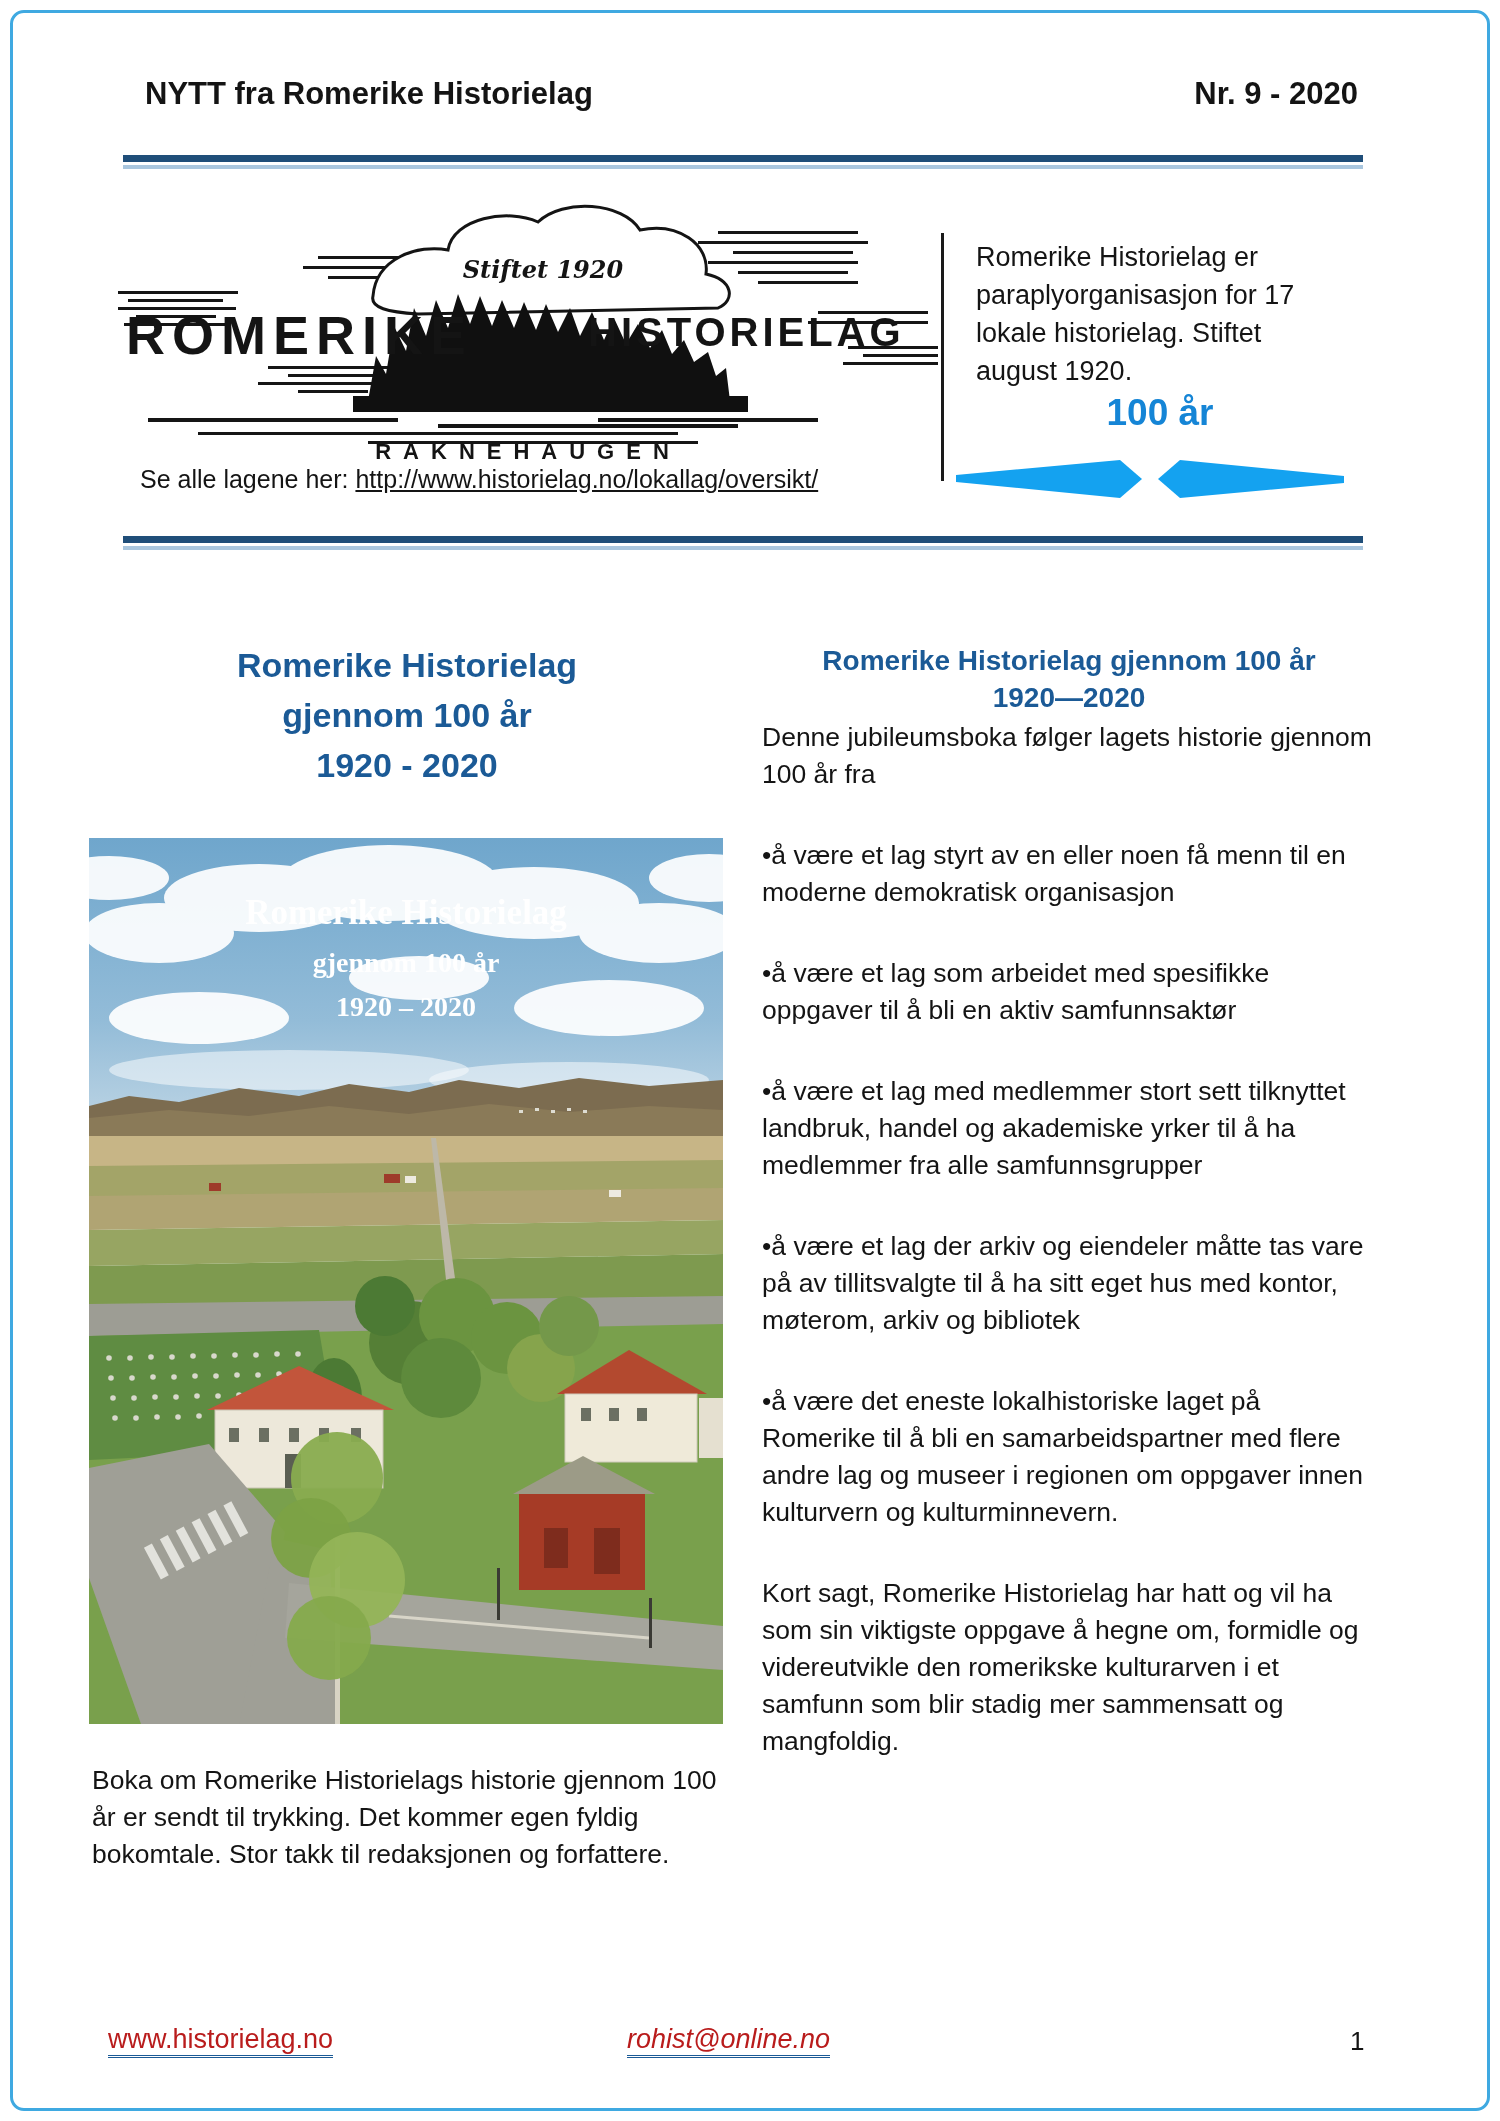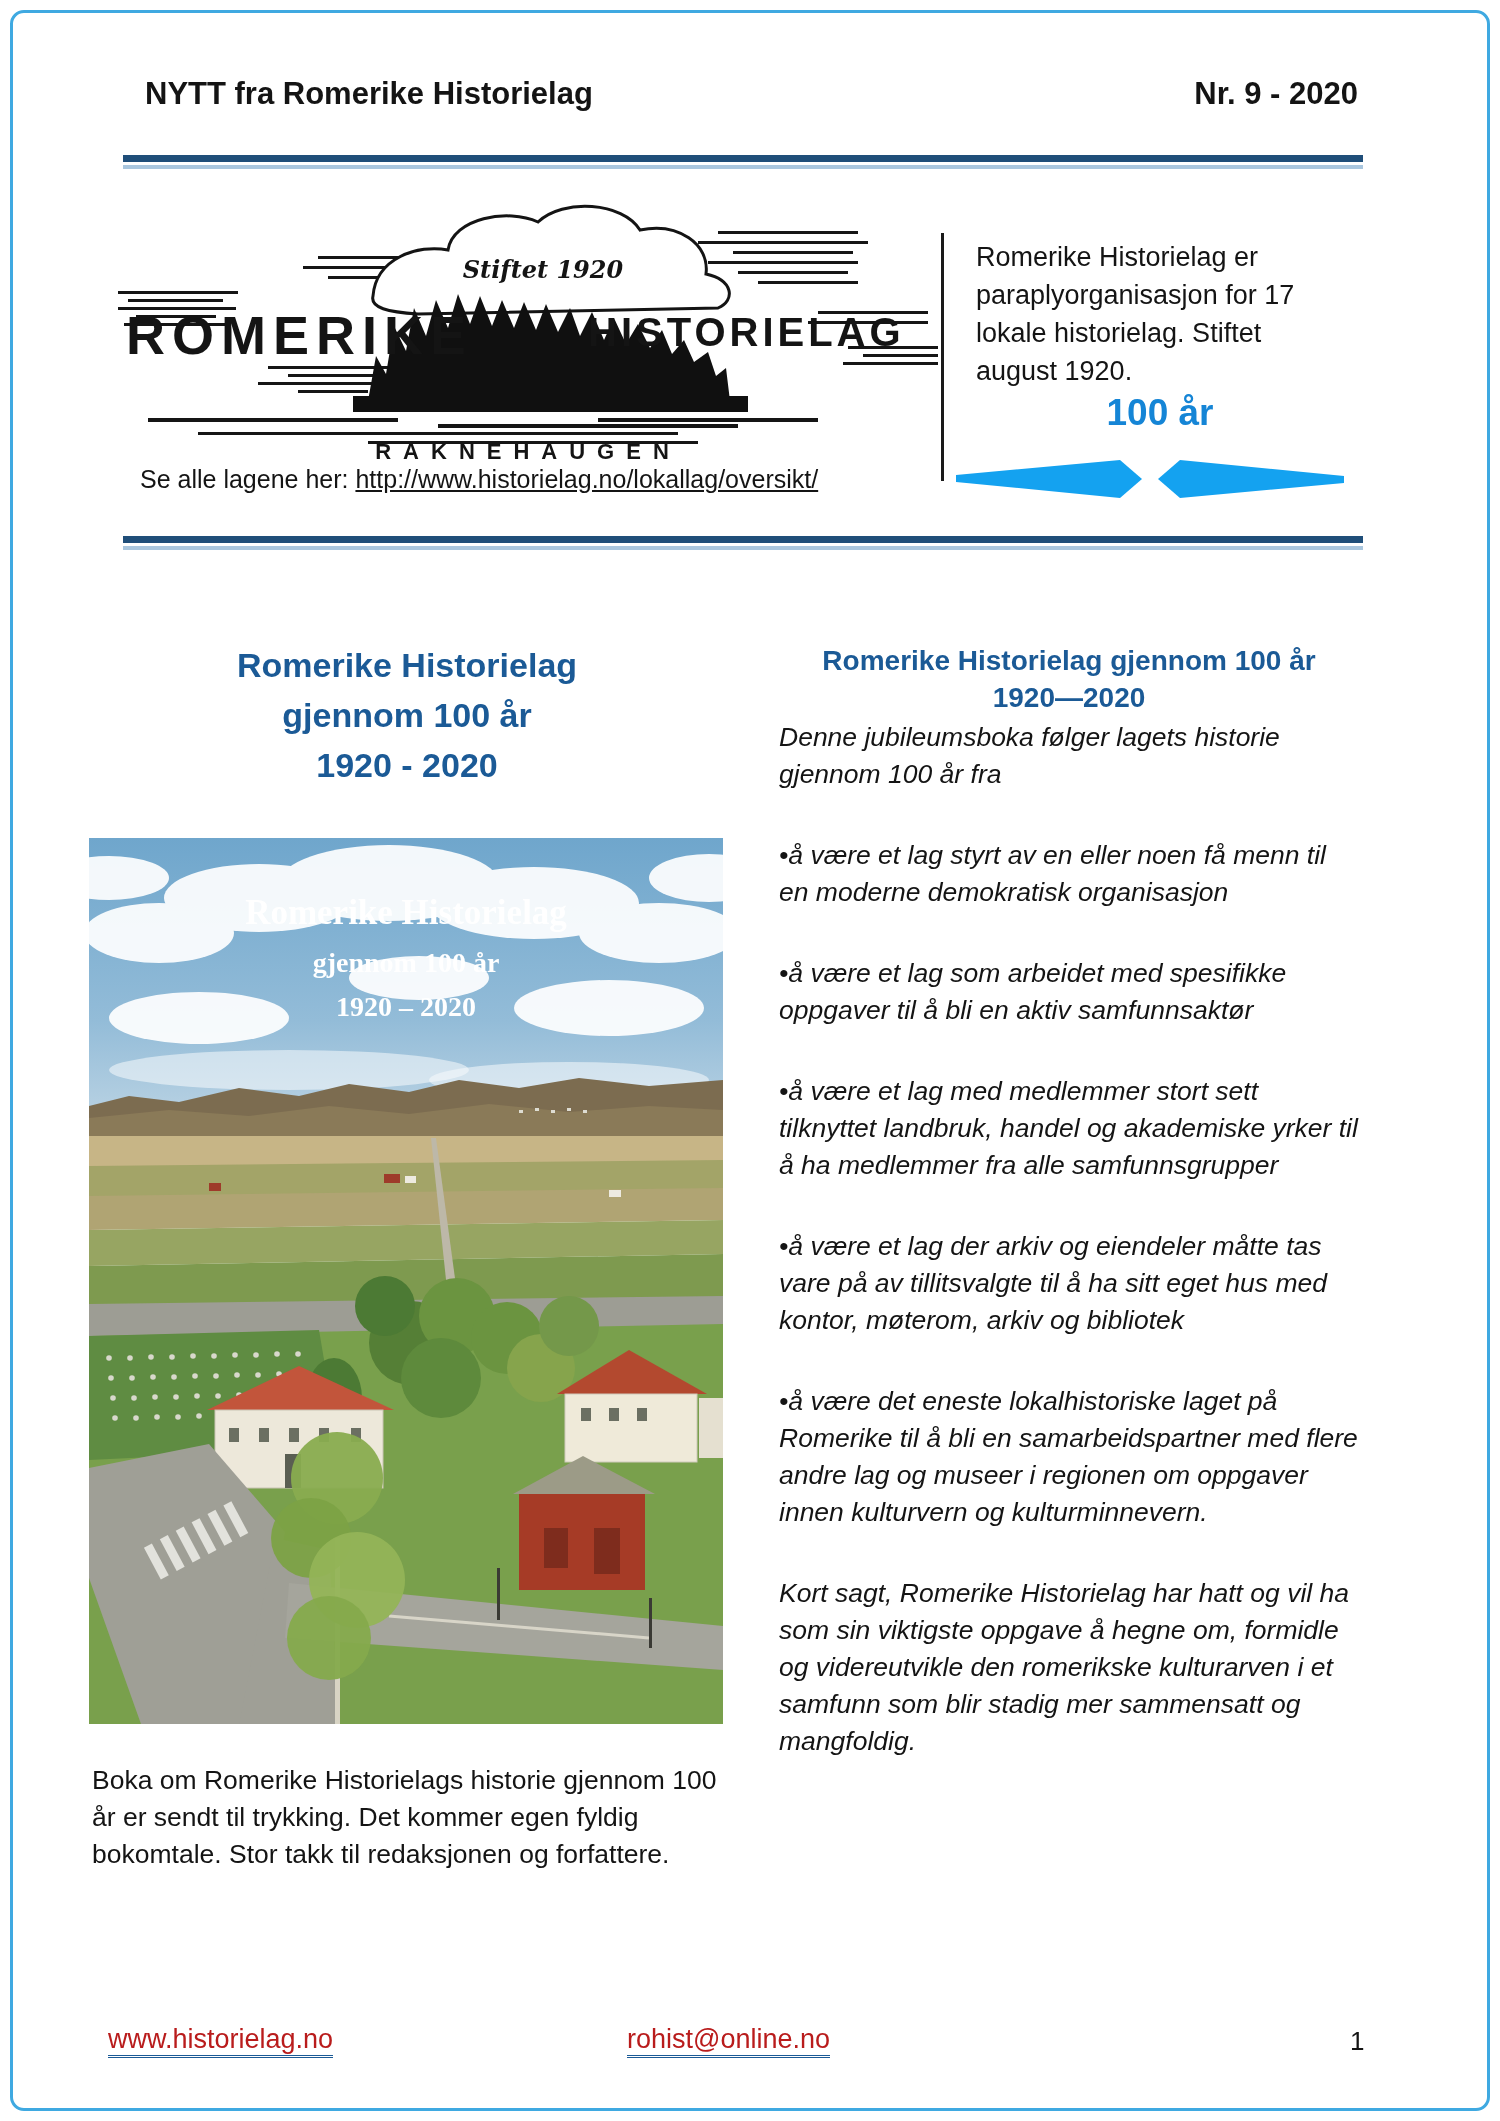--- a/index.html
+++ b/index.html
@@ -20,27 +20,27 @@
   .infobox{position:absolute;left:976px;top:238px;width:368px;font-size:27px;line-height:38px;}
   .aar{position:absolute;left:976px;top:392px;width:368px;text-align:center;
        font-size:37px;font-weight:bold;color:#1585D6;}
   .arrows{position:absolute;left:952px;top:456px;width:396px;height:46px;}
   .l-title{position:absolute;left:90px;top:640px;width:634px;text-align:center;
        font-size:34px;font-weight:bold;color:#1B5A96;line-height:50px;}
   .photo{position:absolute;left:89px;top:838px;width:634px;height:886px;}
   .caption{position:absolute;left:92px;top:1762px;width:630px;font-size:26.5px;line-height:37px;}
   .rcol{position:absolute;left:762px;top:642px;width:614px;font-size:26.5px;line-height:37px;}
   .rcol-head{text-align:center;font-weight:bold;color:#1B5A96;font-size:28px;line-height:37px;}
-  .rcol p{margin:17px;font-style:italic;}
+  .rcol p{margin:0;}
   .intro{margin-top:3px !important;}
   .bullet{margin-top:44px !important;}
   .closing{margin-top:44px !important;}
   .f-link{position:absolute;top:2024px;font-size:27px;color:#b91c1c;text-decoration:none;
        border-bottom:3px double #1B5A96;cursor:pointer;}
-  .f-web{left:108px;} .f-mail{left:627px;}
+  .f-web{left:108px;} .f-mail{left:627px;font-style:italic;}
   .pagenum{position:absolute;left:1350px;top:2026px;font-size:26px;color:#141414;}
   .ovl1{font-family:"Liberation Serif",serif;font-weight:bold;fill:#ffffff;}
 </style>
 </head>
 <body>
 
 <div class="page">
   <div class="page-border"></div>
 
   <div class="hdr-title">NYTT fra Romerike Historielag</div>

